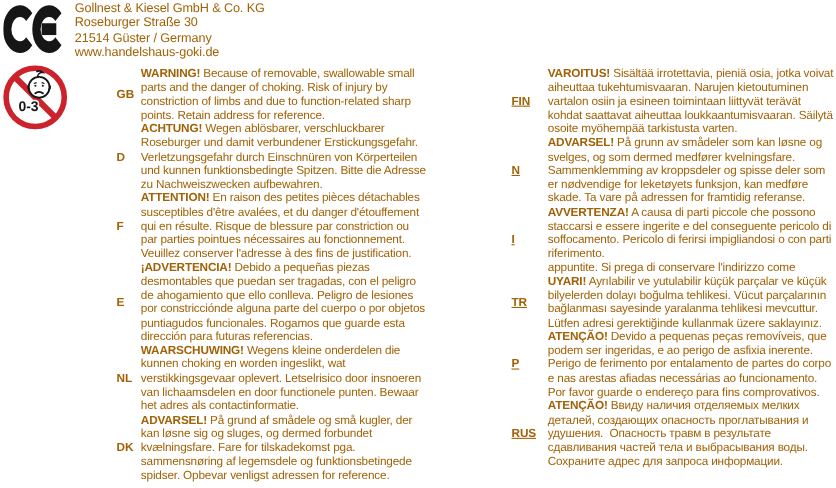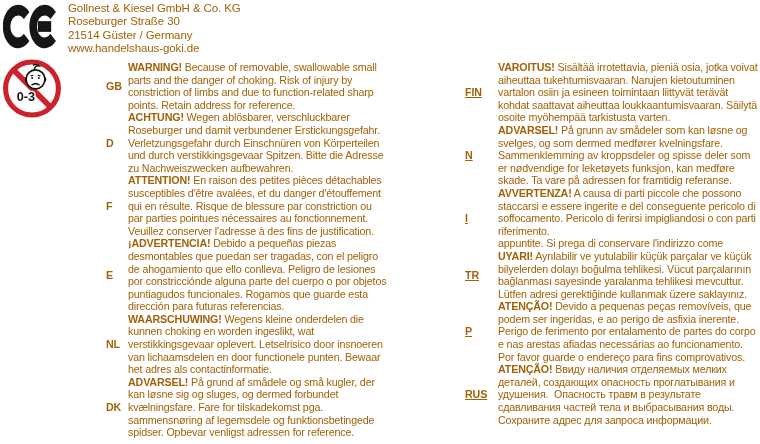--- a/index.html
+++ b/index.html
@@ -69,21 +69,21 @@
           <div class="line">constriction of limbs and due to function-related sharp</div>
           <div class="line">points. Retain address for reference.</div>
         </div>
       </div>
       <div class="entry">
         <div class="code">D</div>
         <div class="body">
           <div class="line"><b>ACHTUNG!</b> Wegen ablösbarer, verschluckbarer</div>
           <div class="line">Roseburger und damit verbundener Erstickungsgefahr.</div>
           <div class="line">Verletzungsgefahr durch Einschnüren von Körperteilen</div>
-          <div class="line">und durch verstikkingsgevaar Spitzen. Bitte die Adresse</div>
+          <div class="line">und kunnen funktionsbedingte Spitzen. Bitte die Adresse</div>
           <div class="line">zu Nachweiszwecken aufbewahren.</div>
         </div>
       </div>
       <div class="entry">
         <div class="code">F</div>
         <div class="body">
           <div class="line"><b>ATTENTION!</b> En raison des petites pièces détachables</div>
           <div class="line">susceptibles d'être avalées, et du danger d'étouffement</div>
           <div class="line">qui en résulte. Risque de blessure par constriction ou</div>
           <div class="line">par parties pointues nécessaires au fonctionnement.</div>

